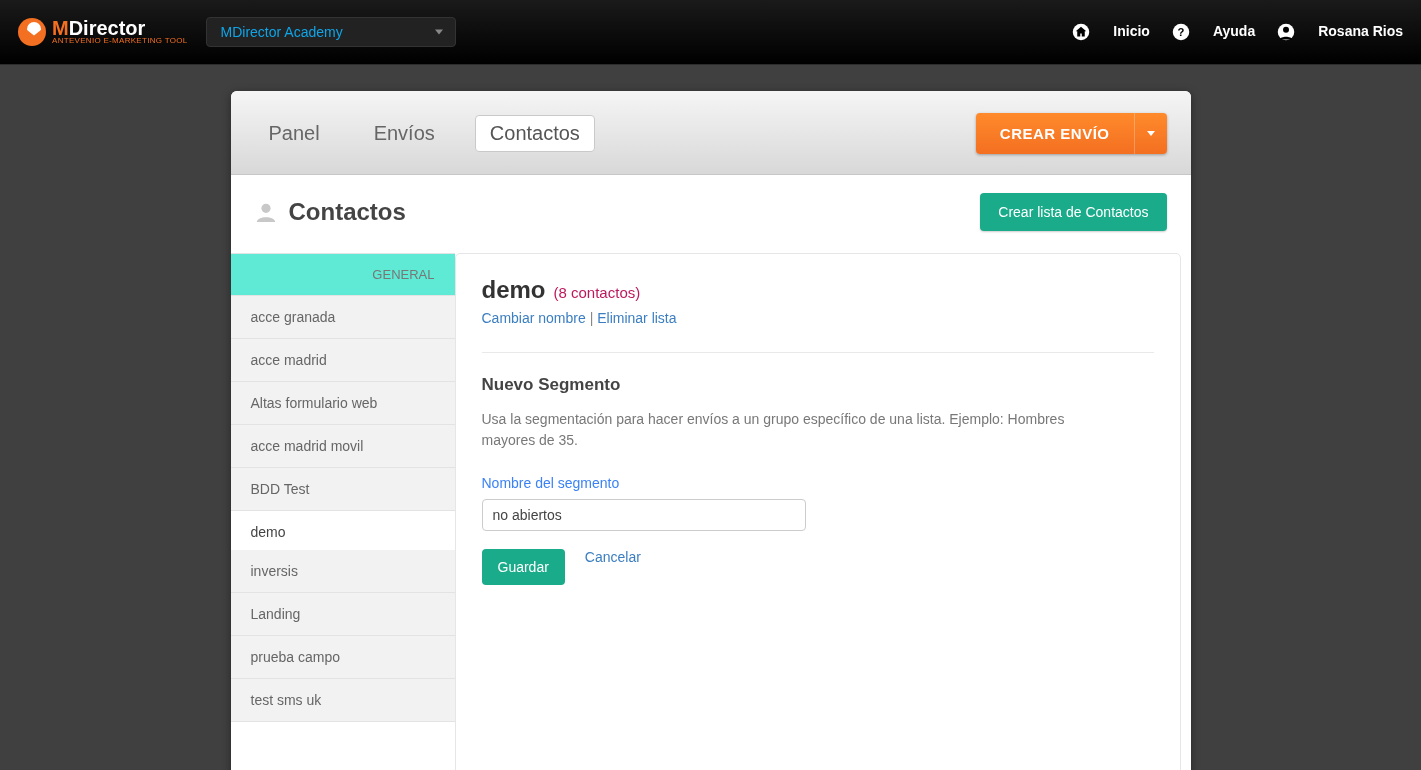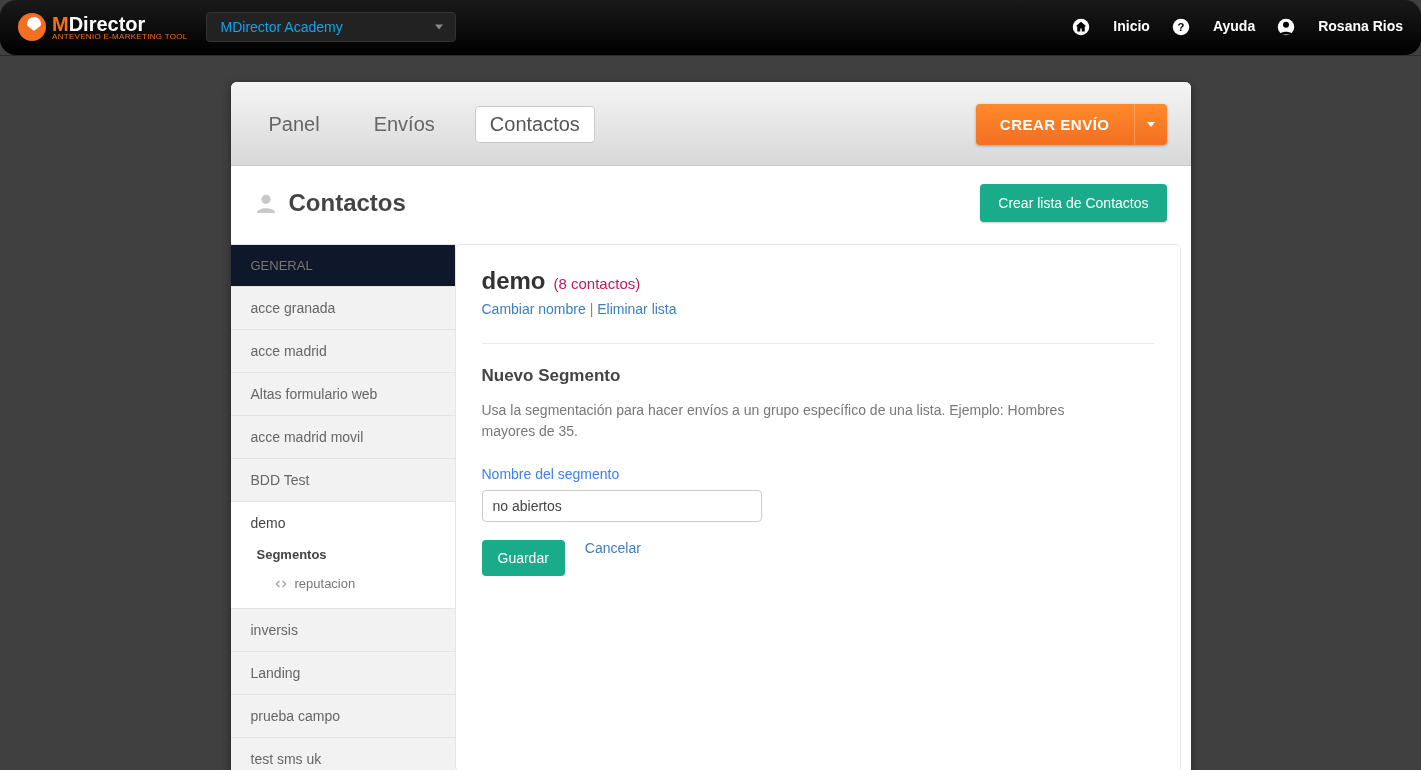--- a/index.html
+++ b/index.html
@@ -8,26 +8,25 @@
     background: #404040;
     font-size: 14px;
     color: #555;
     width: 1421px;
     height: 770px;
     overflow: hidden;
   }
   
   .topbar {
     background: linear-gradient(#1a1a1a, #000);
-    height: 55px;
+    height: 64px;
     display: flex;
     align-items: center;
     padding: 0 18px;
     border-bottom: 1px solid #000;
-    border-radius: 16px;
   }
   .logo {
     display: flex;
     align-items: center;
     gap: 6px;
   }
   .logo-mark {
     width: 28px; height: 28px; border-radius: 50%;
     background: #f36f21;
     position: relative;
@@ -139,26 +138,27 @@
     border-radius: 4px;
     padding: 11px 18px;
     font-size: 14px;
     cursor: pointer;
     box-shadow: 0 1px 2px rgba(0,0,0,.2);
   }
   
   .body-row { display: flex; }
   .sidebar { width: 224px; flex: 0 0 224px; }
   .side-header {
-    background: #0f172a;
+    background: #5eead4;
     border-top: 1px solid #e3e3e3;
     border-bottom: 1px solid #e3e3e3;
     padding: 13px 20px;
     color: #777;
     font-size: 13px;
+    text-align: right;
   }
   .side-item {
     background: #f2f2f2;
     border-bottom: 1px solid #e3e3e3;
     padding: 13px 20px;
     color: #666;
     font-size: 14px;
     cursor: pointer;
   }
   .side-item.active {
@@ -196,21 +196,21 @@
   .list-title { display: flex; align-items: baseline; gap: 8px; }
   .list-title h2 { font-size: 24px; color: #333; font-weight: bold; }
   .list-title span { color: #be185d; font-size: 15px; }
   .list-actions { margin-top: 6px; color: #888; font-size: 14px; }
   .list-actions a { color: #3b7ec1; text-decoration: none; cursor: pointer; margin-top: 20px; }
   hr.div { border: none; border-top: 1px solid #e9e9e9; margin: 26px 0 22px; }
   .section-h3 { font-size: 17px; color: #444; font-weight: bold; margin-bottom: 14px; }
   .section-desc { color: #787878; font-size: 14px; line-height: 1.5; margin-bottom: 24px; max-width: 640px; }
   .field-label { color: #3b82f6; font-size: 14px; margin-bottom: 8px; }
   .text-input {
-    width: 280px;
+    width: 324px;
     padding: 7px 10px;
     border: 1px solid #ccc;
     border-radius: 4px;
     font-size: 14px;
     color: #444;
   }
   .form-actions { margin-top: 18px; display: flex; align-items: flex-start; gap: 20px; }
   .btn-save {
     background: #1aab8a;
     color: #fff;
@@ -292,29 +292,20 @@
     <div class="body-row">
 
       <div class="sidebar">
         <div class="side-header">GENERAL</div>
         <div class="side-item">acce granada</div>
         <div class="side-item">acce madrid</div>
         <div class="side-item">Altas formulario web</div>
         <div class="side-item">acce madrid movil</div>
         <div class="side-item">BDD Test</div>
         <div class="side-item active">demo</div>
-        <div class="side-item continuation">
-          <div class="seg-label">Segmentos</div>
-          <div class="seg-item">
-            <svg viewBox="0 0 24 24">
-                <path d="M9 6l-6 6 6 6M15 6l6 6-6 6" stroke="#aaa" stroke-width="3" fill="none"></path>
-              </svg>
-            <span>reputacion</span>
-          </div>
-        </div>
         <div class="side-item">inversis</div>
         <div class="side-item">Landing</div>
         <div class="side-item">prueba campo</div>
         <div class="side-item">test sms uk</div>
 
       </div>
 
       <div class="content">
         <div class="content-card">
           <div class="list-title">

